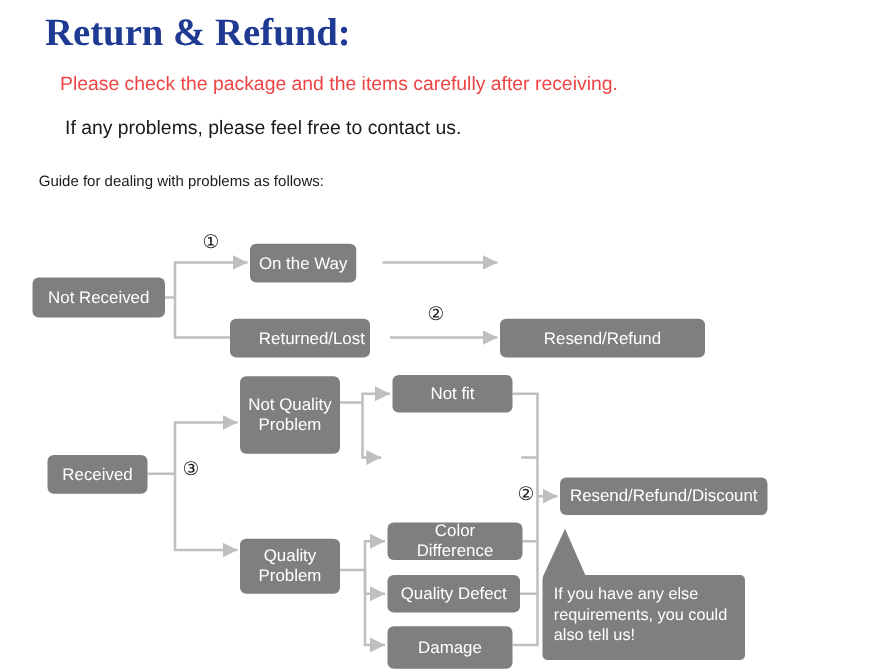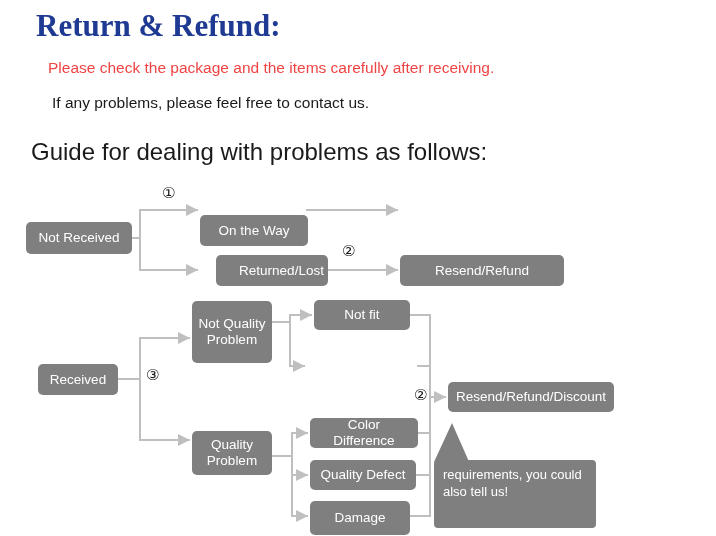--- a/index.html
+++ b/index.html
@@ -40,21 +40,21 @@
     position: absolute;
     left: 52px;
     top: 94px;
     font-size: 15.5px;
     color: #1a1a1a;
   }
   .guide-heading {
     position: absolute;
     left: 31px;
     top: 138px;
-    font-size: 24px;
+    font-size: 12px;
     color: #1a1a1a;
   }
   
   #flow {
     position: absolute;
     left: 0;
     top: 178px;
     width: 716px;
     height: 358px;
   }
@@ -143,24 +143,24 @@
 
         <path d="M430,219 L446,219" marker-end="url(#arrow)"></path>
       </g>
 
       <path d="M452,245 L470,286 L434,284 z" fill="#7f7f7f"></path>
     </svg>
 
     <div class="node" style="left:26px; top:44px; width:106px; height:32px;">
       <span>Not Received</span>
     </div>
-    <div class="node" style="left:200px; top:17px; width:108px; height:31px;margin-top:20px;">
+    <div class="node" style="left:200px; top:17px; width:85px; height:31px;">
       <span>On the Way</span>
     </div>
-    <div class="node" style="left:216px; top:77px; width:112px; height:31px;padding-left:25px;">
+    <div class="node" style="left:184px; top:77px; width:112px; height:31px;padding-left:25px;">
       <span>Returned/Lost</span>
     </div>
     <div class="node" style="left:400px; top:77px; width:164px; height:31px;">
       <span>Resend/Refund</span>
     </div>
 
     <div class="node" style="left:38px; top:186px; width:80px; height:31px;">
       <span>Received</span>
     </div>
     <div class="node" style="left:192px; top:123px; width:80px; height:62px;">
@@ -185,18 +185,19 @@
     <div class="node" style="left:448px; top:204px; width:166px; height:30px;">
       <span>Resend/Refund/Discount</span>
     </div>
 
     <div class="circ-num" style="left:162px; top:6px;">①</div>
     <div class="circ-num" style="left:342px; top:64px;">②</div>
     <div class="circ-num" style="left:146px; top:188px;">③</div>
     <div class="circ-num" style="left:414px; top:208px;">②</div>
 
     <div class="callout" style="left:434px; top:282px; width:162px; height:68px;">
+      <div>If you have any else</div>
       <div>requirements, you could</div>
       <div>also tell us!</div>
     </div>
 
   </div>
 </div>
 
 </body></html>

